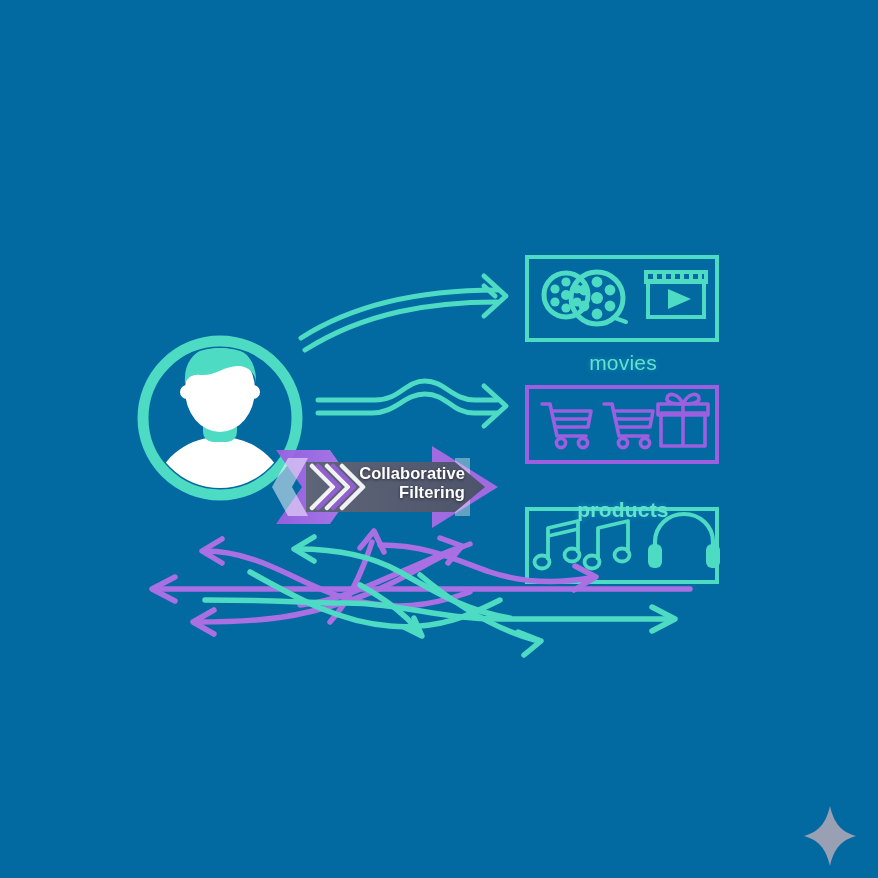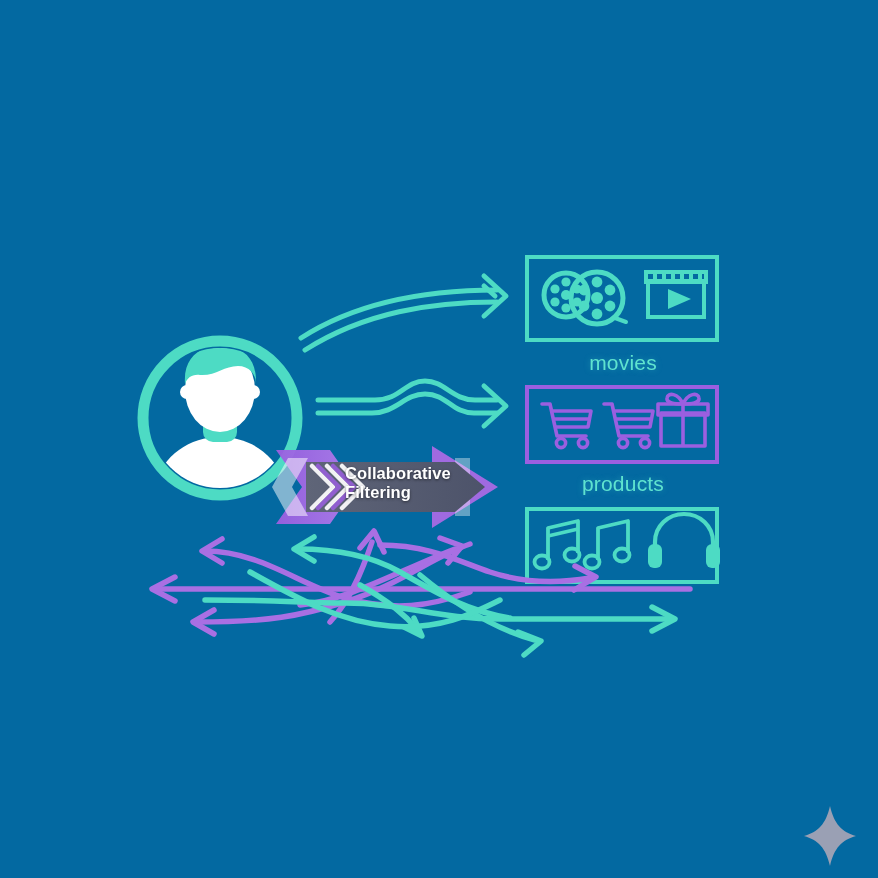--- a/index.html
+++ b/index.html
@@ -4,24 +4,24 @@
 <style>
   html,body{margin:0;padding:0;background:#161c30;}
   body{width:878px;height:878px;overflow:hidden;
        font-family:"Liberation Sans","DejaVu Sans",sans-serif;}
   #stage{position:relative;width:878px;height:878px;background:#0369a1;}
   #scene{position:absolute;inset:0;}
   .lbl{position:absolute;font-size:21px;letter-spacing:.2px;
        color:#5fe3cf;text-shadow:0 0 6px rgba(95,227,207,.35);
        text-align:center;user-select:none;}
   #lbl-movies{left:523px;top:351px;width:200px;}
-  #lbl-products{left:523px;top:472px;width:200px;}
+  #lbl-products{left:523px;top:498px;width:200px;font-weight:bold;}
   #cf-text{position:absolute;left:345px;top:464px;width:120px;
            color:#ffffff;font-size:16.5px;font-weight:700;line-height:19px;
-           text-align:left;letter-spacing:.1px;
+           text-align:right;letter-spacing:.1px;
            text-shadow:0 1px 3px rgba(0,0,0,.55);user-select:none;}
   #cf-text span{display:block;}
 </style>
 </head>
 <body>
 
 <div id="stage">
 
   <svg id="scene" viewBox="0 0 878 878">
     <defs>

